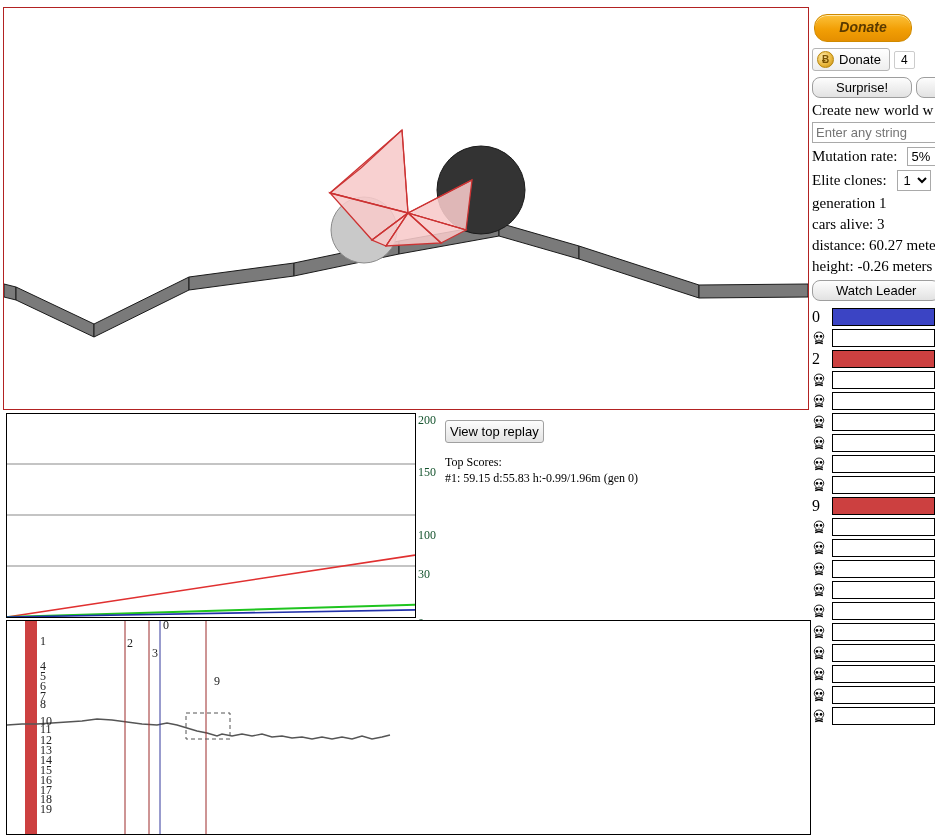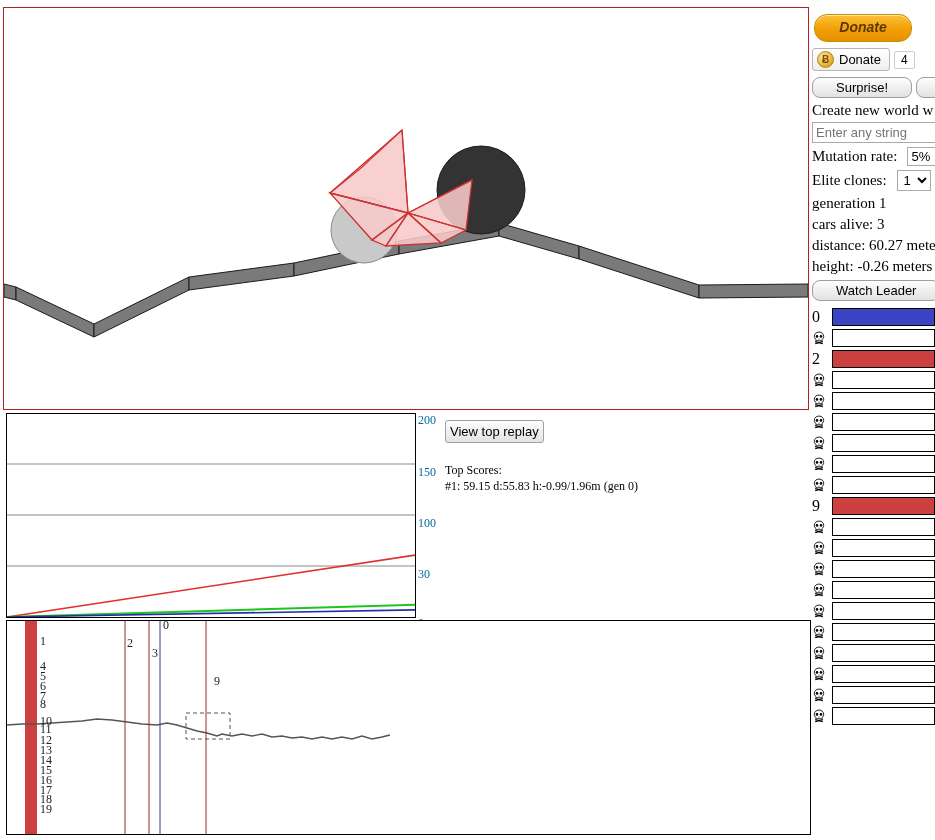--- a/index.html
+++ b/index.html
@@ -34,37 +34,37 @@
     box-sizing:border-box;
     overflow:hidden;
   }
   #chart-axis{
     position:absolute;left:418px;top:410px;
     width:32px;height:212px;
   }
   .axis-tick{
     position:absolute;left:0;
     font-family:"Liberation Serif",serif;
-    font-size:12px;color:#0369a1;line-height:10px;
+    font-size:12px;color:#14532d;line-height:10px;
   }
 
   
   #replay-panel{position:absolute;left:445px;top:420px;width:350px;}
   #view-top-replay{
     font-family:"Liberation Sans",sans-serif;
     font-size:13px;
     padding:3px 4px;
     background:linear-gradient(#fdfdfd,#e3e3e3);
     border:1px solid #a0a0a0;
     border-radius:3px;
     color:#000;
     cursor:pointer;
   }
   #top-scores-label{
-    margin-top:20px;
+    margin-top:12px;
     font-family:"Liberation Serif",serif;
     font-size:12px;
   }
   .top-score-row{
     font-family:"Liberation Serif",serif;
     font-size:12px;
     margin-top:1px;
   }
 
   
@@ -267,21 +267,21 @@
         <polyline id="series-top" points="0.0,203.0 408.0,141.1" fill="none" stroke="#e03030" stroke-width="1.6"></polyline>
         <polyline id="series-average" points="0.0,203.0 408.0,190.8" fill="none" stroke="#1fc41f" stroke-width="2"></polyline>
         <polyline id="series-median" points="0.0,203.0 408.0,195.9" fill="none" stroke="#2030a8" stroke-width="1.6"></polyline>
       </g>
     </svg>
   </div>
 
   <div id="chart-axis">
     <span class="axis-tick" style="top:5px">200</span>
     <span class="axis-tick" style="top:57px">150</span>
-    <span class="axis-tick" style="top:108px">100</span>
+    <span class="axis-tick" style="top:120px">100</span>
     <span class="axis-tick" style="top:159px">30</span>
     <span class="axis-tick" style="top:208px">0</span>
   </div>
 
   <div id="replay-panel">
     <button id="view-top-replay">View top replay</button>
     <div id="top-scores-label">Top Scores:</div>
     <div id="top-scores-rows">
         <div class="top-score-row">#1: 59.15 d:55.83 h:-0.99/1.96m (gen 0)</div>
       </div>

